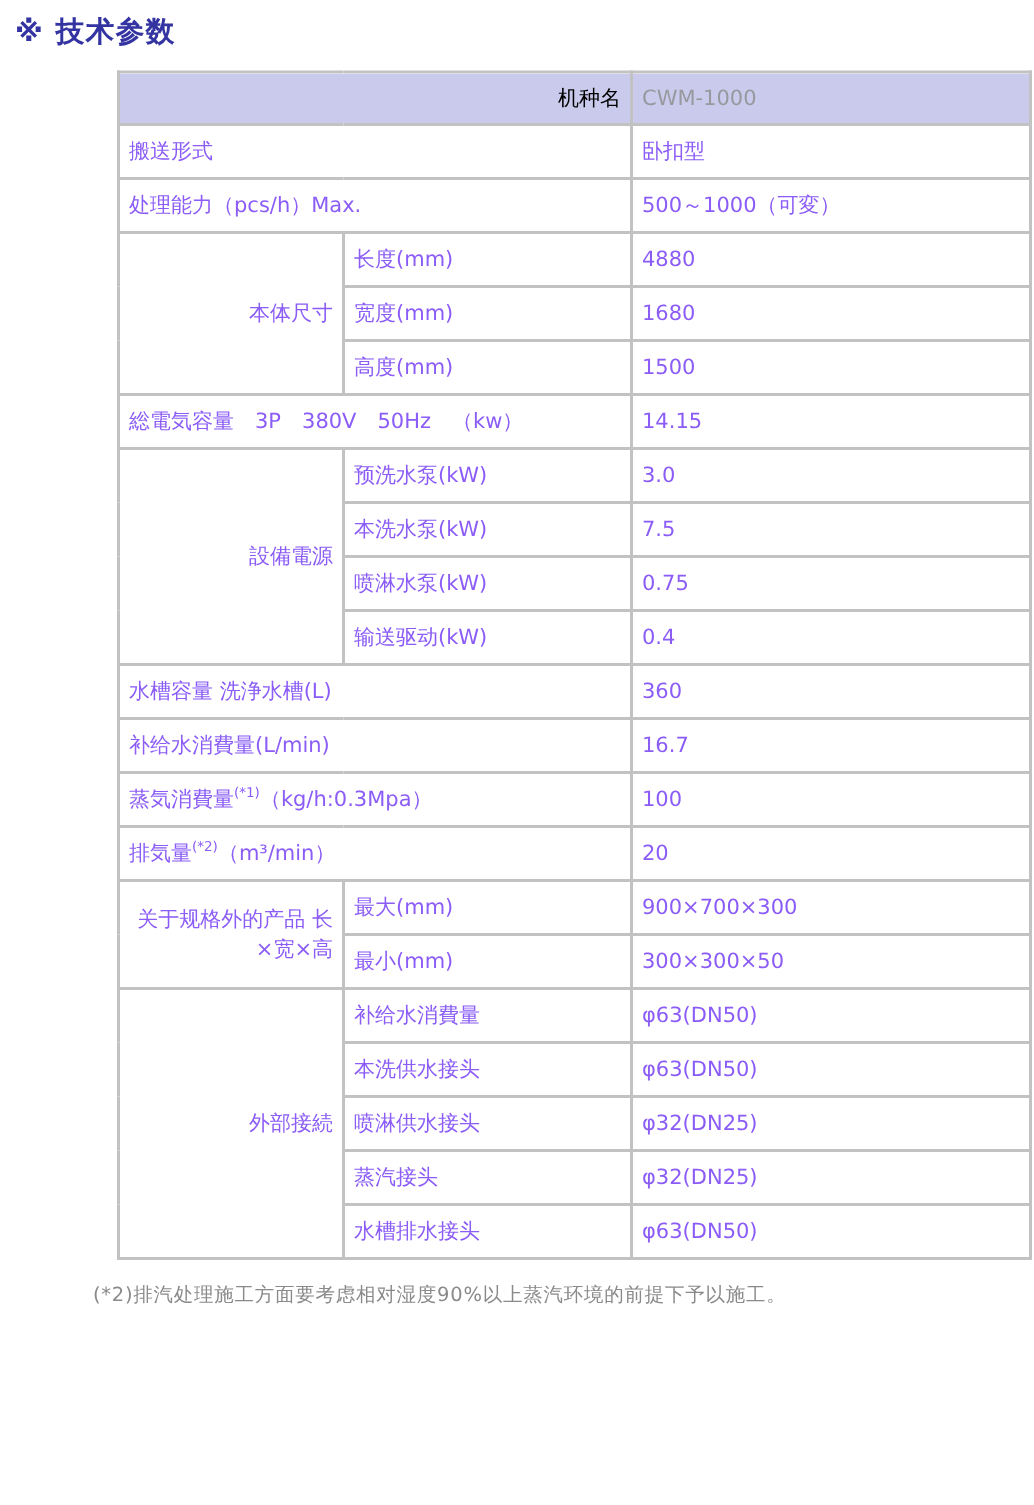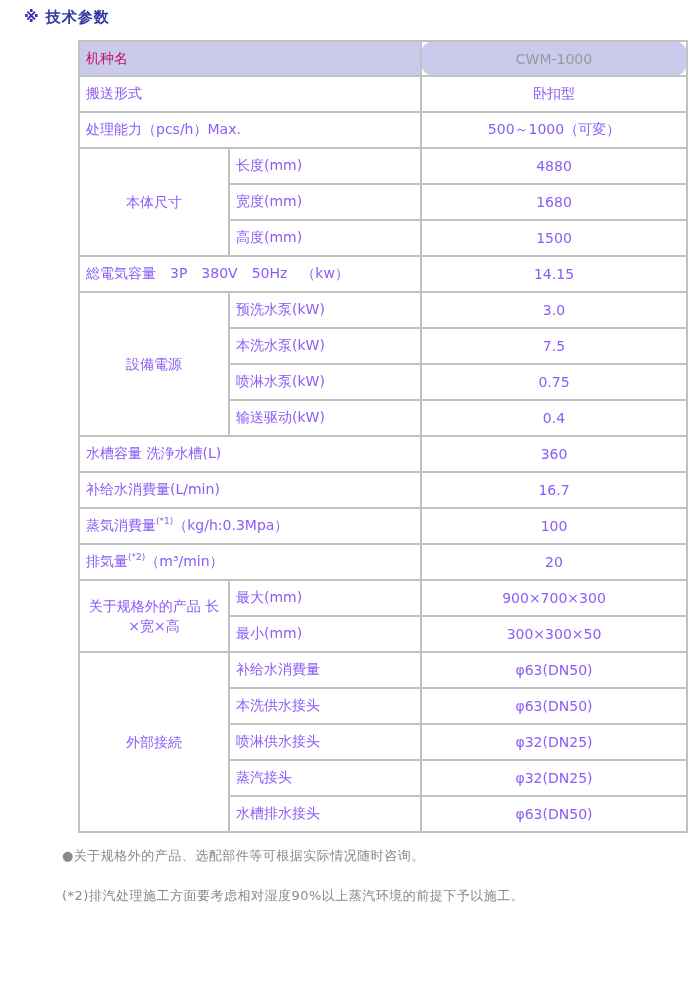--- a/index.html
+++ b/index.html
@@ -5,48 +5,48 @@
   html, body {
     margin: 0;
     padding: 0;
     background: #ffffff;
     width: 689px;
     height: 1003px;
     font-family: "DejaVu Sans", "Liberation Sans", sans-serif;
     overflow: hidden;
   }
   .page-title {
-    margin: 8px 0 0 24px;
-    font-size: 15px;
+    margin: 8px 0 0 10px;
+    font-size: 19px;
     font-weight: bold;
     color: #3333a2;
     letter-spacing: 1px;
   }
   table.spec-table {
     border-collapse: collapse;
     table-layout: fixed;
     width: 608px;
     margin: 13px 0 0 78px;
   }
   table.spec-table td {
     border: 2px solid #c2c2c2;
     height: 34px;
     font-size: 14px;
     color: #8b5cf6;
     padding: 0 6px;
     overflow: hidden;
   }
   td.label-cell   { text-align: left; }
-  td.group-cell   { text-align: center; vertical-align: middle; line-height: 1.45; }
-  td.value-cell   { text-align: center; border-radius: 13px; }
+  td.group-cell   { text-align: right; vertical-align: middle; line-height: 1.45; }
+  td.value-cell   { text-align: left; }
   tr.header-row td {
     background: #cacaec;
     height: 33px;
   }
-  tr.header-row td.label-cell { color: #be185d; }
+  tr.header-row td.label-cell { color: #000000; text-align: right; }
   tr.header-row td.value-cell { color: #98989f; }
   sup.footnote-mark {
     font-size: 9px;
     vertical-align: super;
     line-height: 0;
   }
   .notes {
     margin: 14px 0 0 62px;
   }
   .note {
@@ -168,16 +168,15 @@
       <td class="value-cell">φ32(DN25)</td>
     </tr>
     <tr>
       <td class="label-cell">水槽排水接头</td>
       <td class="value-cell">φ63(DN50)</td>
     </tr>
   </tbody>
 </table>
 
 <div class="notes">
-  <p class="note">●关于规格外的产品、选配部件等可根据实际情况随时咨询。</p>
   <p class="note">(*2)排汽处理施工方面要考虑相对湿度90%以上蒸汽环境的前提下予以施工。</p>
 
 </div>
 
 </body></html>

